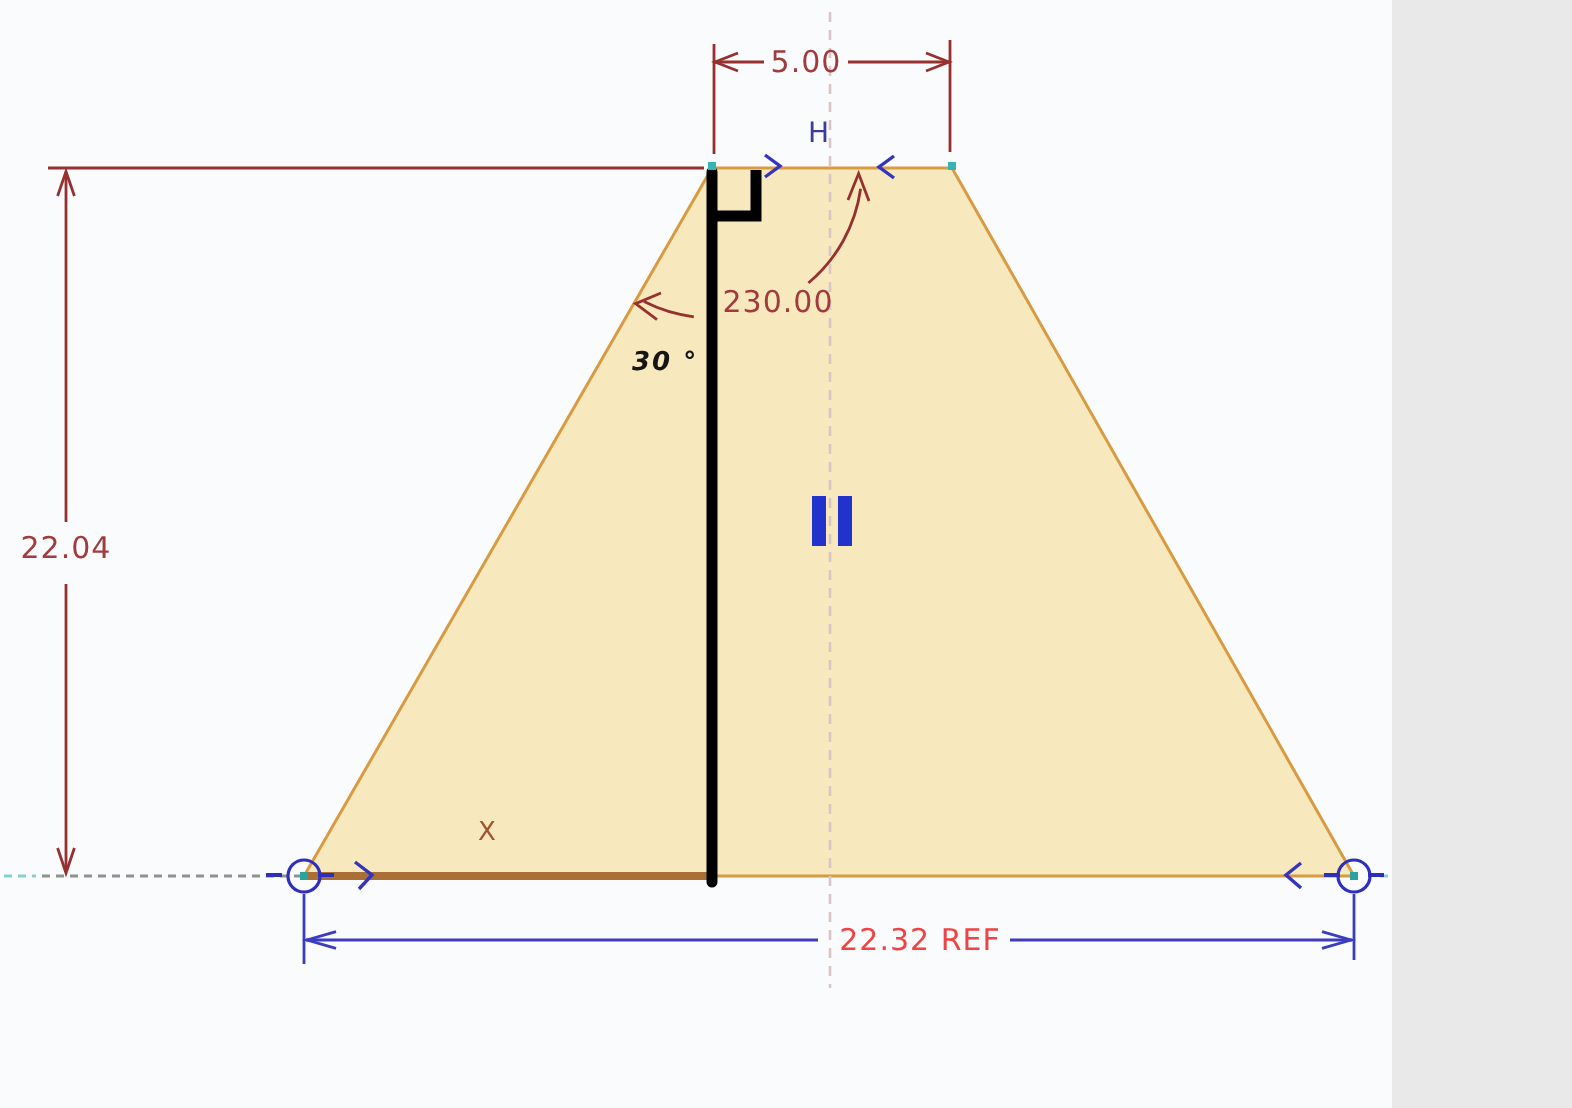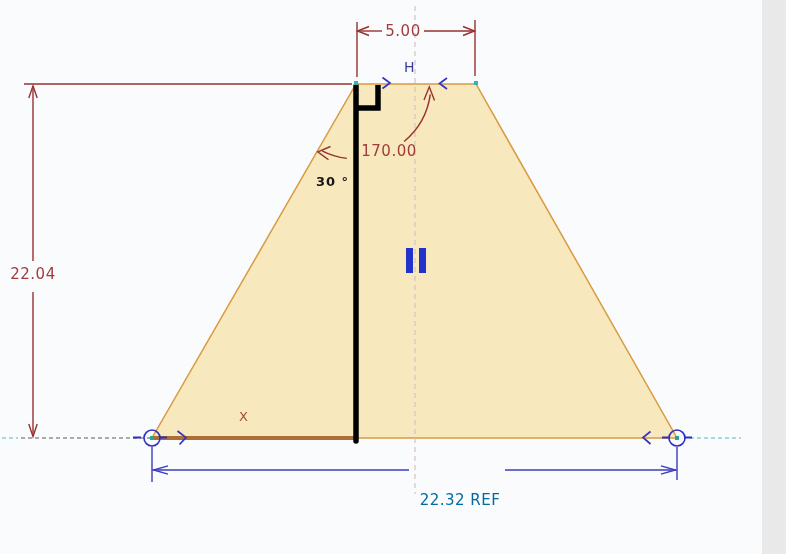--- a/index.html
+++ b/index.html
@@ -2,54 +2,55 @@
 <html><head>
 <meta charset="utf-8">
 <style>
   html,body{margin:0;padding:0;}
   body{
     font-family:"DejaVu Sans","Liberation Sans",sans-serif;
     background:#e9e9e9;
   }
   #stage{
     position:relative;
-    width:762px;height:554px;
+    width:696px;height:554px;
     background:#fafbfd;
     overflow:hidden;
   }
   #sketch-svg{position:absolute;left:0;top:0;}
   .dim-text{
     position:absolute;
     font-size:15px;
     color:#a13c3c;
     text-align:center;
     white-space:nowrap;
     line-height:16px;
     letter-spacing:0.5px;
   }
-  .blue-text{color:#0369a1;margin-top:30px;}
+  .blue-text{color:#ef4444;}
   .label-h{
     position:absolute;
     font-size:14px;
     color:#3c3c9e;
     line-height:15px;
   }
   .label-x{
     position:absolute;
     font-size:13px;
     color:#a2542f;
     line-height:14px;
   }
   .note-30{
     position:absolute;
     font-size:13px;
     font-weight:bold;
     color:#151515;
     line-height:14px;
     letter-spacing:1px;
+    font-style:italic;
   }
 </style>
 </head>
 <body>
 
 <div id="stage">
 
   <svg id="sketch-svg" width="786" height="554" viewBox="0 0 786 554">
 
     <path d="M356,84 L476,84 L677,438 L152,438 Z" fill="#f7e8bd" stroke="#d89b42" stroke-width="1.5"></path>
@@ -127,21 +128,21 @@
     <g>
       <rect x="406" y="248" width="7" height="25" fill="#2233cc"></rect>
       <rect x="419" y="248" width="7" height="25" fill="#2233cc"></rect>
     </g>
   </svg>
 
   <div class="dim-text" style="left:381px;top:23px;width:44px;">5.00</div>
 
   <div class="dim-text" style="left:7px;top:266px;width:52px;">22.04</div>
 
-  <div class="dim-text" style="left:360px;top:143px;width:58px;">170.00</div>
+  <div class="dim-text" style="left:360px;top:143px;width:58px;">230.00</div>
 
   <div class="note-30" style="left:316px;top:175px;">30 °</div>
 
   <div class="dim-text blue-text" style="left:414px;top:462px;width:92px;">22.32 REF</div>
 
   <div class="label-h" style="left:404px;top:60px;">H</div>
 
   <div class="label-x" style="left:239px;top:410px;">X</div>
 
 </div>

